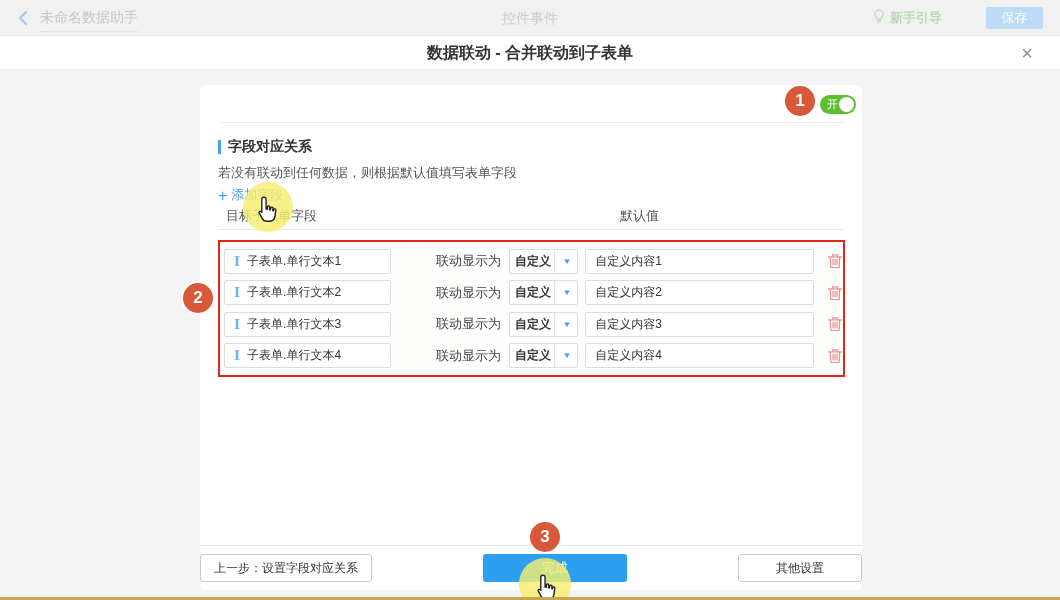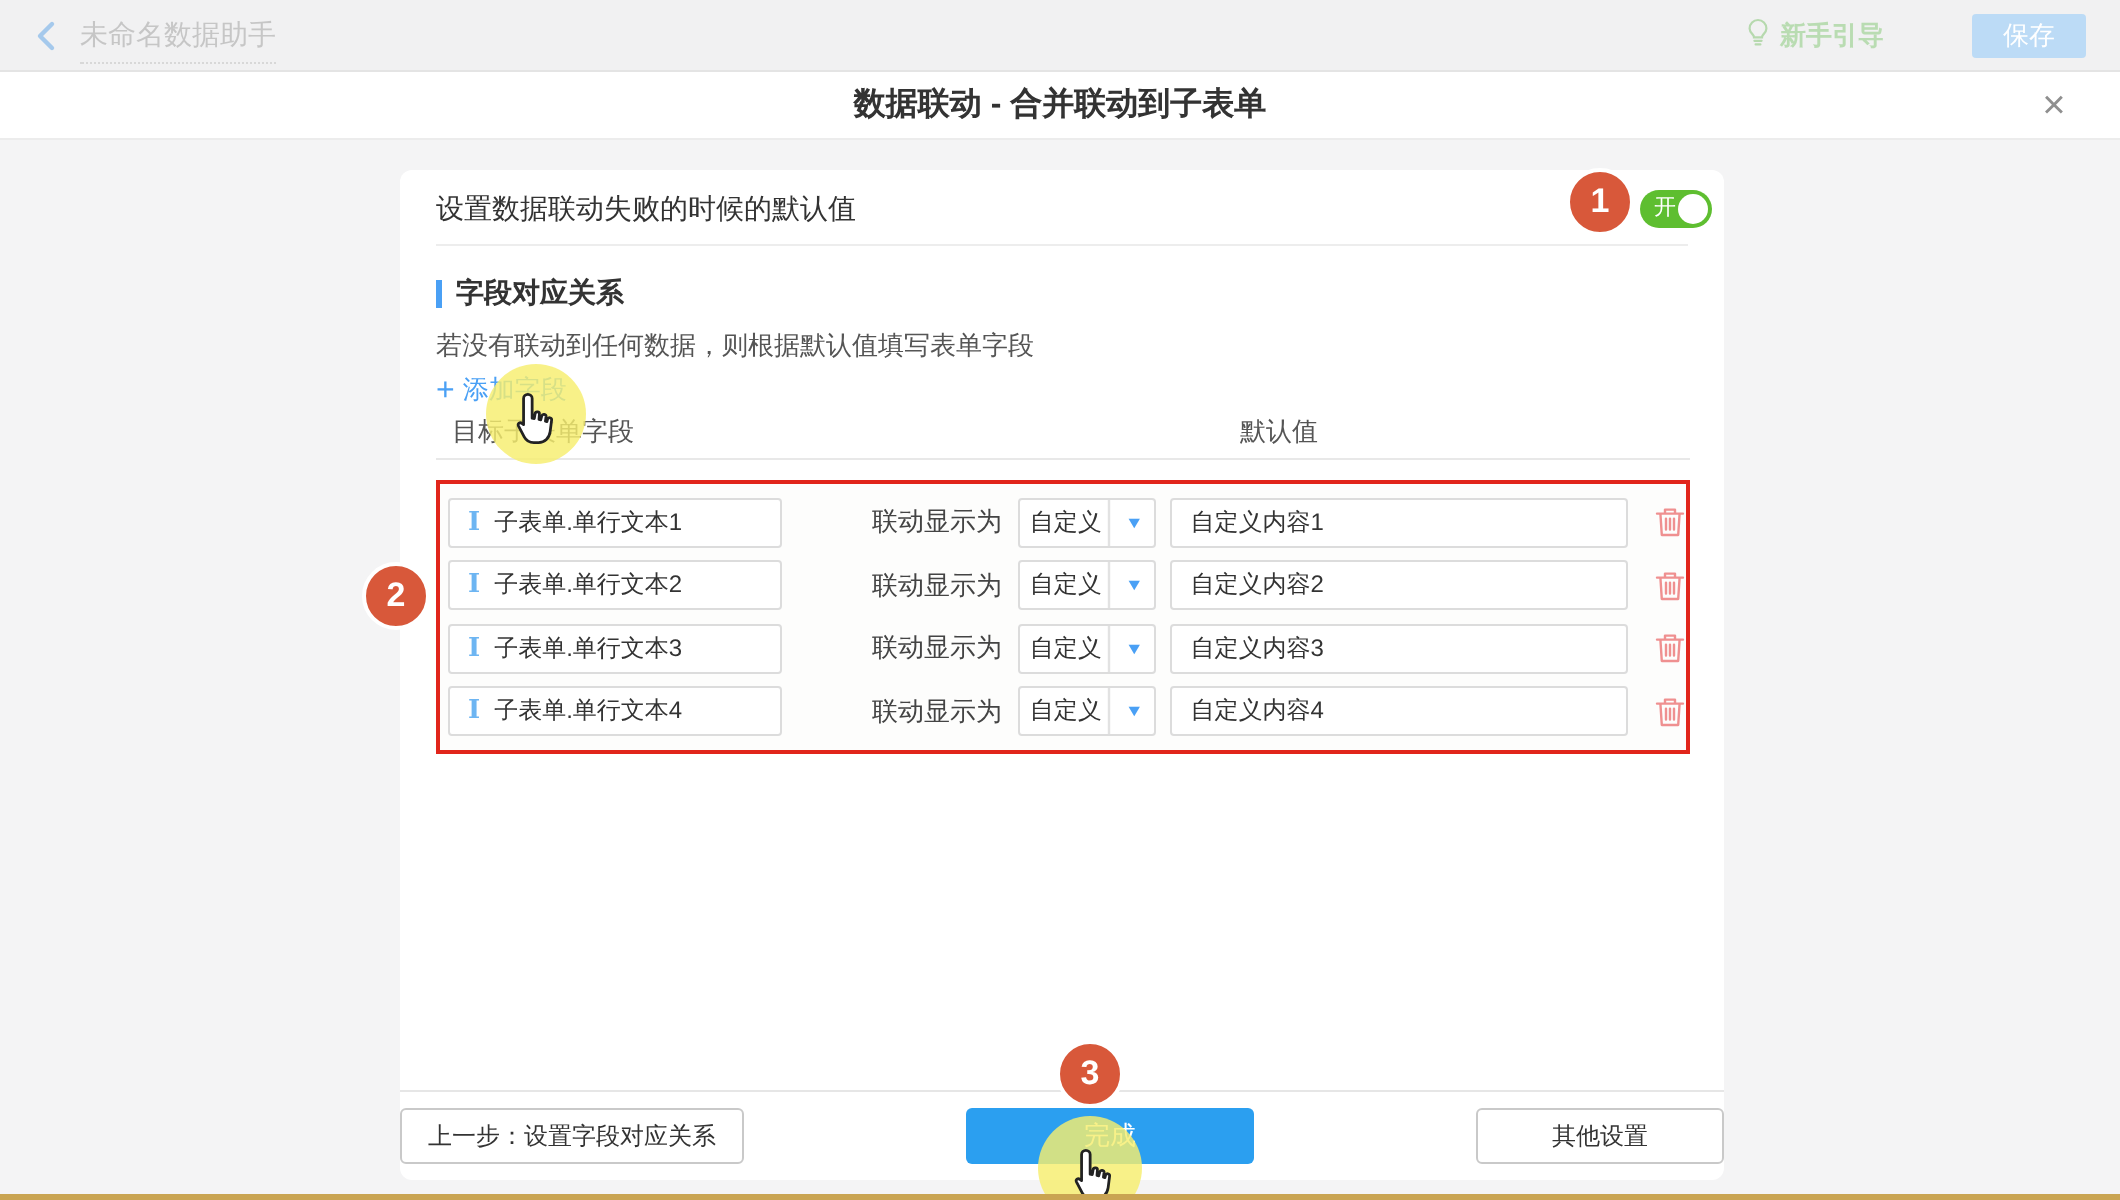--- a/index.html
+++ b/index.html
@@ -39,21 +39,21 @@
   .col-default { position:absolute; left:402px; }
   .head-hr { position:absolute; left:18px; top:144px; width:627px; height:1px; background:#e8e8e8; }
 
   .rows-box { position:absolute; left:18px; top:155px; width:627px; height:137px; border:2px solid #e1251b; background:#fdfdfc; display:flex; flex-direction:column; justify-content:space-evenly; padding-left:4px; }
   .frow { display:flex; align-items:center; height:25px; }
   .finput { width:168px; height:25px; border:1px solid #dcdcdc; border-radius:2px; background:#fff; display:flex; align-items:center; cursor:text; }
   .ticon { font-family:"DejaVu Serif",serif; font-weight:bold; font-size:13px; color:#6db5f2; margin:0 7px 0 9px; }
   .fval { font-size:12px; color:#333; }
   .flabel { margin-left:45px; width:73px; font-size:13px; color:#444; }
   .fselect { width:70px; height:25px; border:1px solid #dcdcdc; border-radius:2px; background:#fff; display:flex; align-items:stretch; cursor:pointer; }
-  .selval { flex:1; font-size:12px; color:#333; display:flex; align-items:center; justify-content:center; }
+  .selval { flex:1; font-size:12px; color:#333; display:flex; align-items:center; justify-content:center;font-weight:bold; }
   .selarrow { width:21px; border-left:1px solid #e2e2e2; color:#4aa0f5; font-size:8px; display:flex; align-items:center; justify-content:center; transform:scaleX(1.2); }
   .finput2 { margin-left:7px; width:230px; height:25px; border:1px solid #dcdcdc; border-radius:2px; background:#fff; display:flex; align-items:center; padding-left:9px; cursor:text; }
   .trash { margin-left:13px; width:16px; height:16px; cursor:pointer; }
 
   .footer-hr { position:absolute; left:0; right:0; top:460px; height:1px; background:#e6e6e6; }
   .footer { position:absolute; left:0; right:0; top:469px; height:28px; display:flex; justify-content:space-between; align-items:center; gap:9px; }
   .btn-plain { height:28px; padding:0 13px; background:#fff; border:1px solid #c9c9c9; border-radius:3px; font-size:12px; color:#333; line-height:26px; cursor:pointer; }
   .btn-primary { width:144px; height:28px; background:#2b9ff0; border:none; border-radius:3px; font-size:13px; color:#fff; cursor:pointer; }
   .btn-other { width:124px; }
 
@@ -74,41 +74,41 @@
 </head>
 <body>
 
 <div class="topbar">
   <span class="back-btn">
     <svg width="16" height="16" viewBox="0 0 16 16">
         <polyline points="10,2 4,8 10,14" fill="none" stroke="#a5c9ec" stroke-width="2.2" stroke-linecap="round" stroke-linejoin="round"></polyline>
       </svg>
   </span>
   <span class="doc-title">未命名数据助手</span>
+  <span class="center-title">控件事件</span>
   <span class="guide">
     <span>
       <svg width="12" height="15" viewBox="0 0 12 15">
           <path d="M6 1 a4.2 4.2 0 0 1 4.2 4.2 c0 1.6-.9 2.4-1.6 3.1 -.4.4-.6.9-.6 1.4 h-4 c0-.5-.2-1-.6-1.4 C2.7 7.6 1.8 6.8 1.8 5.2 A4.2 4.2 0 0 1 6 1 Z M4.2 11.4 h3.6 M4.8 13.2 h2.4" fill="none" stroke="#b6d9ae" stroke-width="1.1" stroke-linecap="round"></path>
         </svg>
     </span>
     <span>新手引导</span>
   </span>
   <button class="save-btn">保存</button>
 </div>
 
 <div class="modalbar">
   <span class="modal-title">数据联动 - 合并联动到子表单</span>
   <button class="close-btn">×</button>
 </div>
 
 <div class="modal-body">
   <div class="card">
 
     <div class="setting-row">
-      <span class="setting-label">设置数据联动失败的时候的默认值</span>
       <span class="toggle">
         <span>开</span>
         <span class="knob"></span>
       </span>
     </div>
 
     <div class="section-title">
       <span class="section-bar"></span>
       <span>字段对应关系</span>
     </div>

